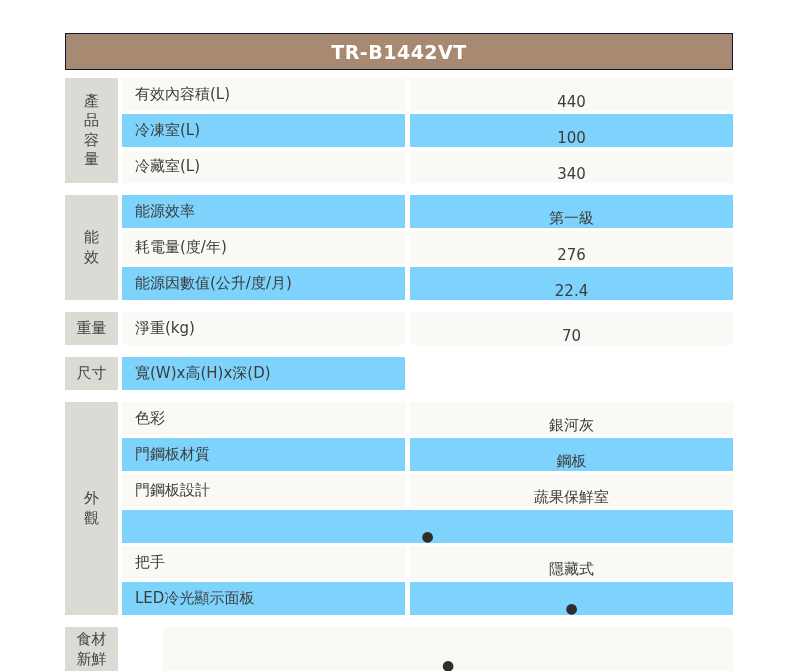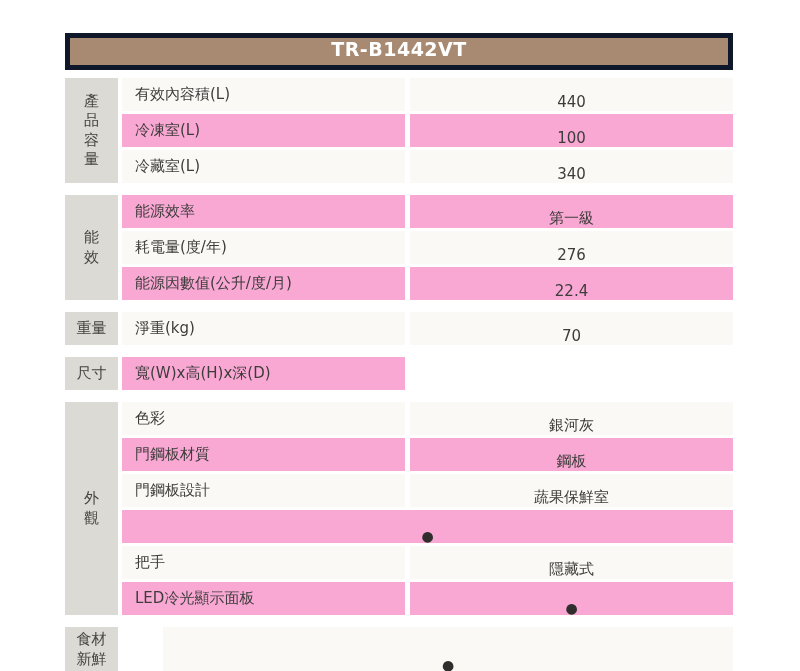--- a/index.html
+++ b/index.html
@@ -14,23 +14,24 @@
   }
   .spec-table {
     position: absolute;
     left: 65px;
     top: 33px;
     width: 668px;
   }
   .table-header {
     height: 37px;
     background: #a78a71;
-    border: 5px solid #0f172a;
+    border: 1px solid #0f172a;
     box-sizing: border-box;
     display: flex;
+    align-items: center;
     justify-content: center;
     margin-bottom: 8px;
   }
   .table-header .model {
     color: #ffffff;
     font-size: 19px;
     font-weight: bold;
     letter-spacing: 0.5px;
   }
   .section {
@@ -77,21 +78,21 @@
     flex: 1;
     display: flex;
     align-items: flex-end;
     justify-content: center;
     font-size: 15px;
     text-align: center;
   }
   .row.shade-light .label-cell,
   .row.shade-light .value-cell { background: #faf9f6; }
   .row.shade-dark .label-cell,
-  .row.shade-dark .value-cell { background: #f9a8d4; }
+  .row.shade-dark .value-cell { background: #7dd3fc; }
   .value-cell .dot {
     font-size: 14px;
     color: #2f2e2c;
     line-height: 1;
   }
 </style>
 </head>
 <body>
 
 <div class="page">

